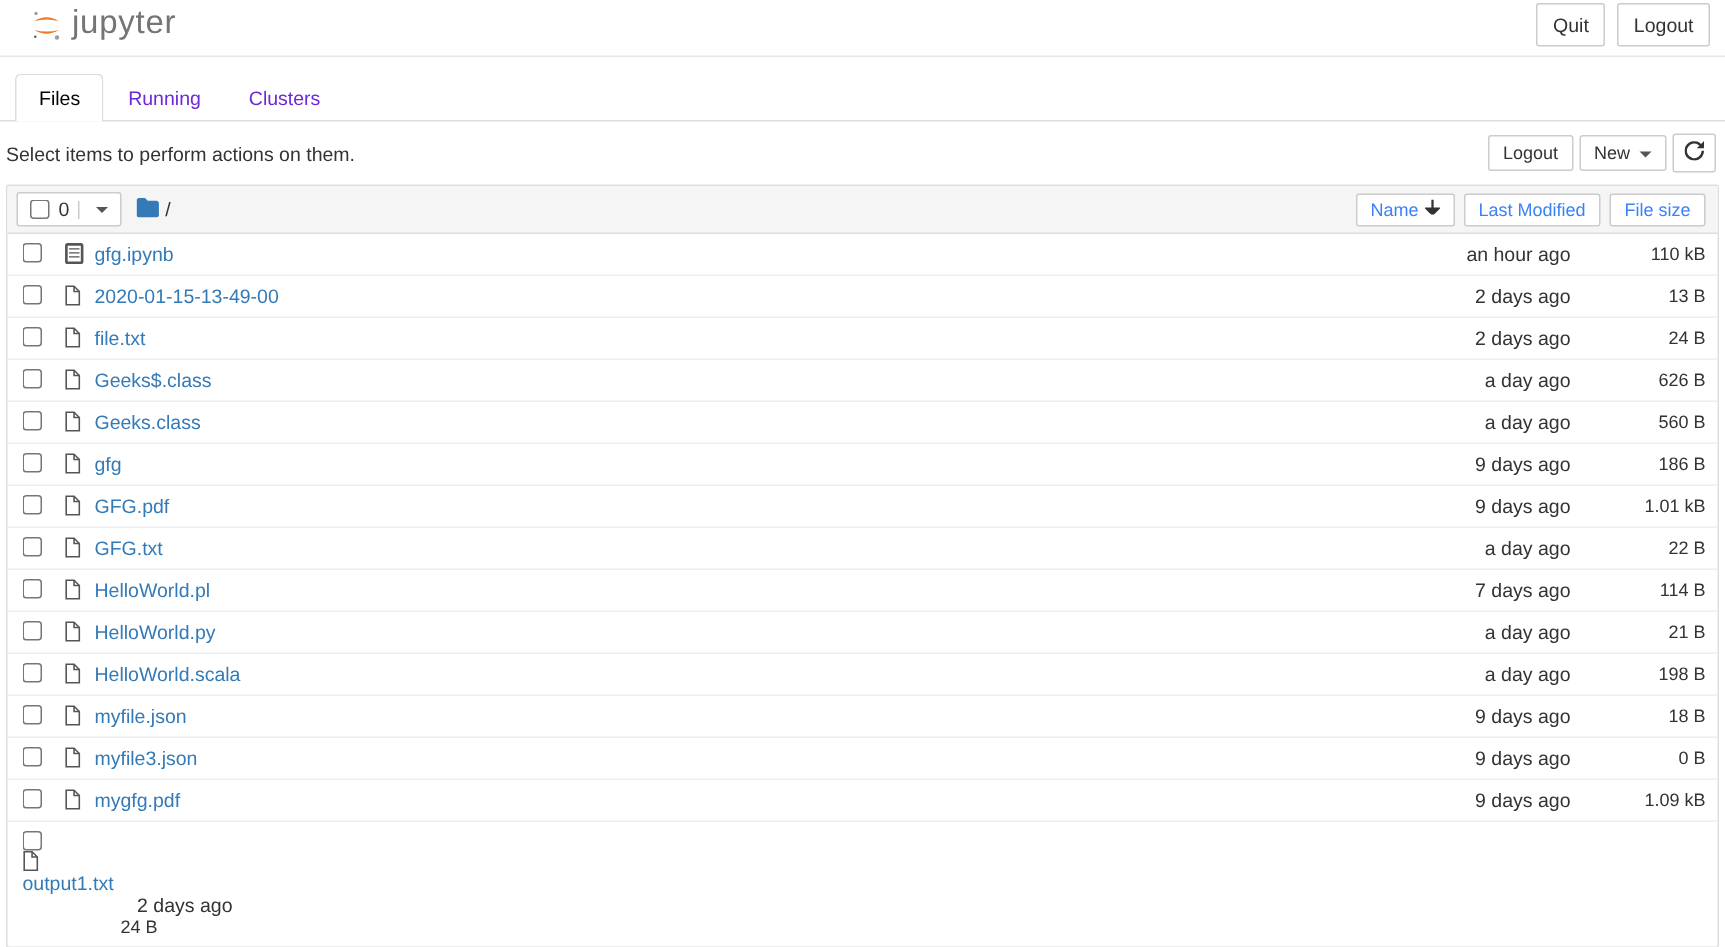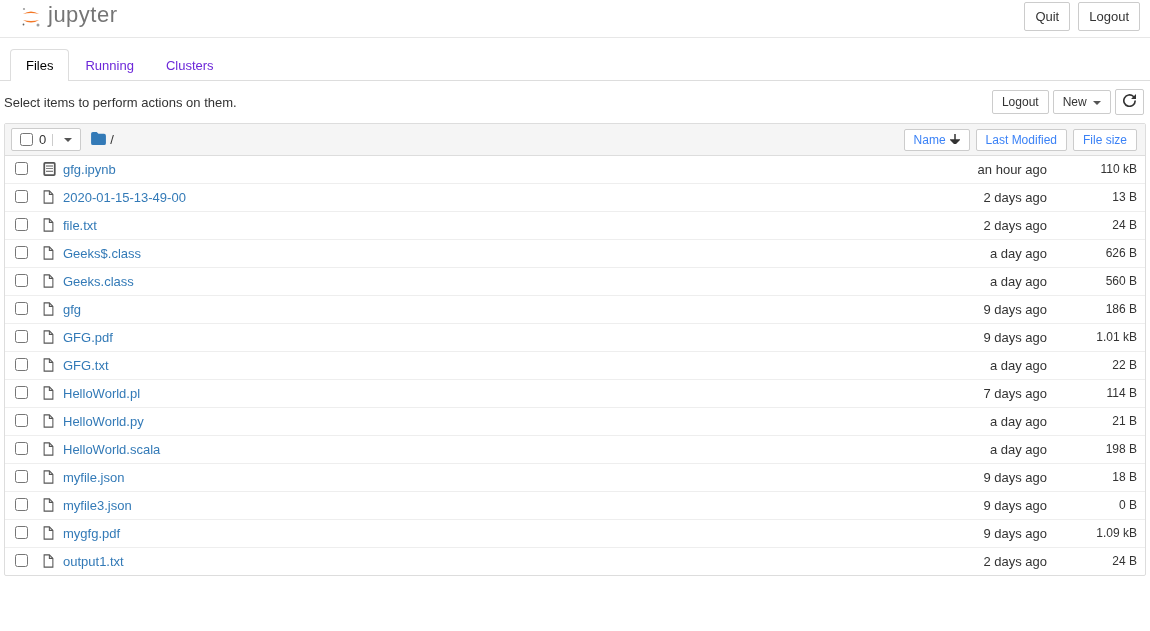--- a/index.html
+++ b/index.html
@@ -31,21 +31,21 @@
   .select-count { font-size: 13px; color: #333; }
   .select-caret-wrap { padding: 4px 8px; border-left: 1px solid #ccc; display:flex; align-items:center; }
   .breadcrumb { margin-left: 10px; display: flex; align-items: center; gap: 4px; }
   .folder-icon-sm { color: #337ab7; }
   .breadcrumb-sep { color: #333; }
   .header-spacer { flex: 1; }
   .col-btn { background: #fff; border: 1px solid #ccc; border-radius: 2px; padding: 3px 9px; font-size: 12px; color: #3b82f6; cursor: pointer; margin-left: 6px; display:flex; align-items:center; gap:4px;}
   .sort-arrow { font-size: 11px; }
 
   .file-row { display: flex; align-items: flex-start; padding: 6px 8px 6px 10px; border-bottom: 1px solid #eee; }
-  .file-row:last-child { border-bottom: none; }
+  .file-row:last-child { border-bottom: none; flex-direction: column; }
   .row-cb { width: 28px; display:flex; align-items:center; }
   .row-icon { width: 20px; color: #777; display:flex; align-items:center; }
   .row-name { flex: 1; color: #337ab7; cursor: pointer; font-size: 13px; }
   .row-mod { width: 140px; text-align: right; color: #333; font-size: 13px; }
   .row-size { width: 90px; text-align: right; color: #333; font-size: 12px; }
 
   input[type=checkbox] { width: 13px; height: 13px; cursor: pointer; }
 </style>
 </head>
 <body>

